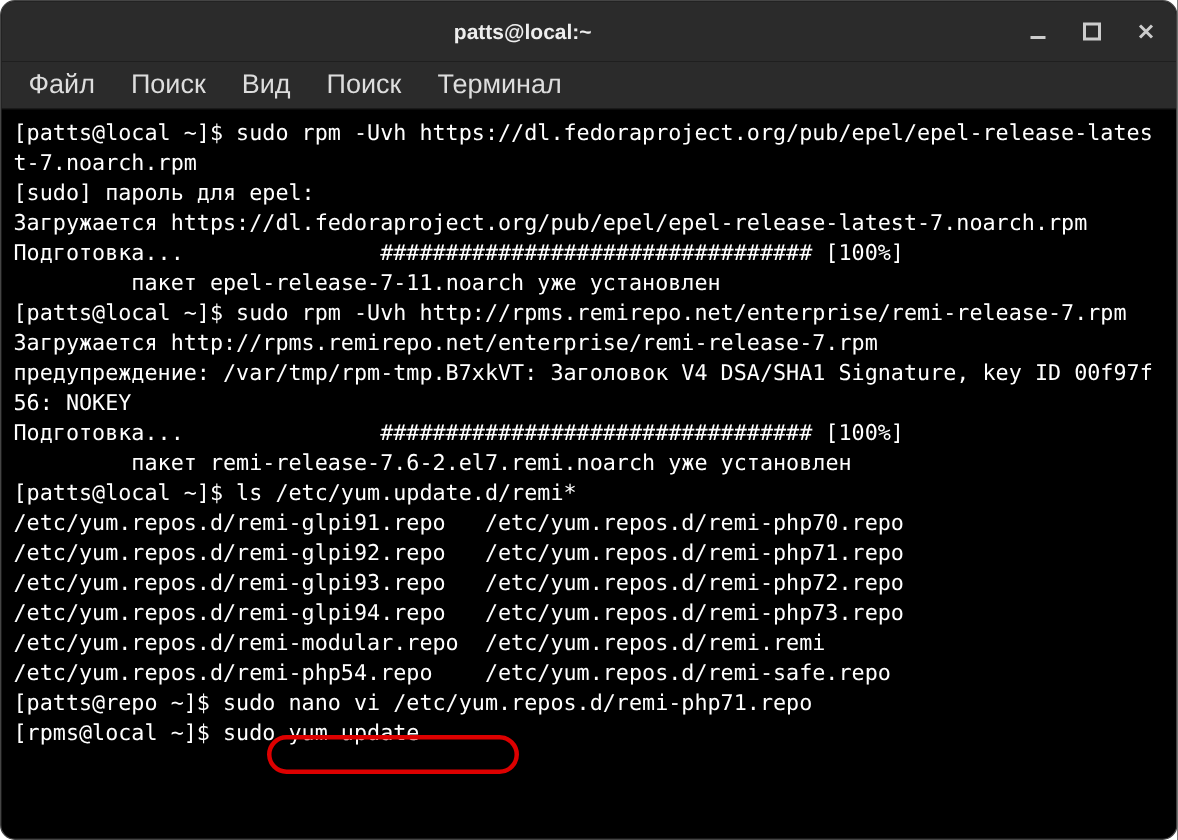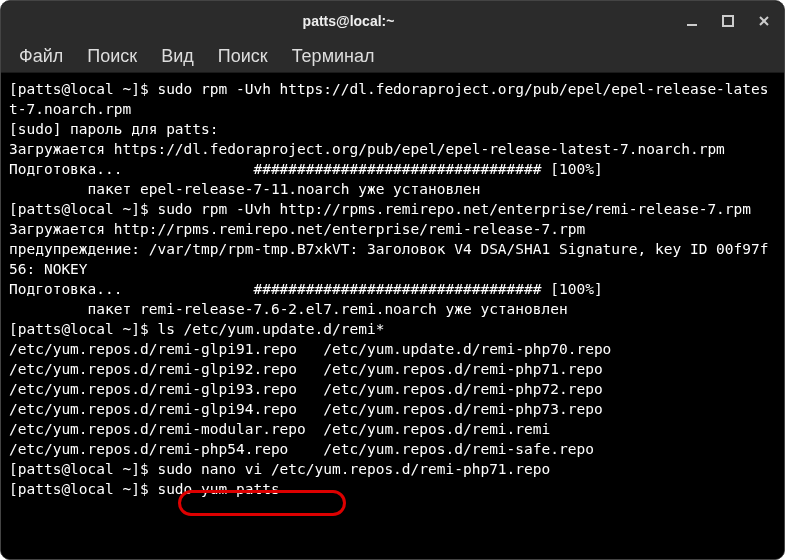--- a/index.html
+++ b/index.html
@@ -118,33 +118,33 @@
     </div>
   </div>
   <div class="menubar">
     <div class="menu-item">Файл</div>
     <div class="menu-item">Поиск</div>
     <div class="menu-item">Вид</div>
     <div class="menu-item">Поиск</div>
     <div class="menu-item">Терминал</div>
   </div>
   <div class="terminal-body"><span>[patts@local ~]$ sudo rpm -Uvh https://dl.fedoraproject.org/pub/epel/epel-release-latest-7.noarch.rpm</span>
-<span>[sudo] пароль для patts:</span>
+<span>[sudo] пароль для epel:</span>
 <span>Загружается https://dl.fedoraproject.org/pub/epel/epel-release-latest-7.noarch.rpm</span>
 <span>Подготовка...               ################################# [100%]</span>
 <span>         пакет epel-release-7-11.noarch уже установлен</span>
 <span>[patts@local ~]$ sudo rpm -Uvh http://rpms.remirepo.net/enterprise/remi-release-7.rpm</span>
 <span>Загружается http://rpms.remirepo.net/enterprise/remi-release-7.rpm</span>
 <span>предупреждение: /var/tmp/rpm-tmp.B7xkVT: Заголовок V4 DSA/SHA1 Signature, key ID 00f97f56: NOKEY</span>
 <span>Подготовка...               ################################# [100%]</span>
 <span>         пакет remi-release-7.6-2.el7.remi.noarch уже установлен</span>
 <span>[patts@local ~]$ ls /etc/yum.update.d/remi*</span>
-<span>/etc/yum.repos.d/remi-glpi91.repo   /etc/yum.update.d/remi-php70.repo</span>
+<span>/etc/yum.repos.d/remi-glpi91.repo   /etc/yum.repos.d/remi-php70.repo</span>
 <span>/etc/yum.repos.d/remi-glpi92.repo   /etc/yum.repos.d/remi-php71.repo</span>
 <span>/etc/yum.repos.d/remi-glpi93.repo   /etc/yum.repos.d/remi-php72.repo</span>
 <span>/etc/yum.repos.d/remi-glpi94.repo   /etc/yum.repos.d/remi-php73.repo</span>
 <span>/etc/yum.repos.d/remi-modular.repo  /etc/yum.repos.d/remi.remi</span>
 <span>/etc/yum.repos.d/remi-php54.repo    /etc/yum.repos.d/remi-safe.repo</span>
-<span>[patts@local ~]$ sudo nano vi /etc/yum.repos.d/remi-php71.repo</span>
-<span>[patts@local ~]$ sudo yum patts</span></div>
+<span>[patts@repo ~]$ sudo nano vi /etc/yum.repos.d/remi-php71.repo</span>
+<span>[rpms@local ~]$ sudo yum update</span></div>
 </div>
 <div class="highlight-box"></div>
 </div>
 
 </body></html>

